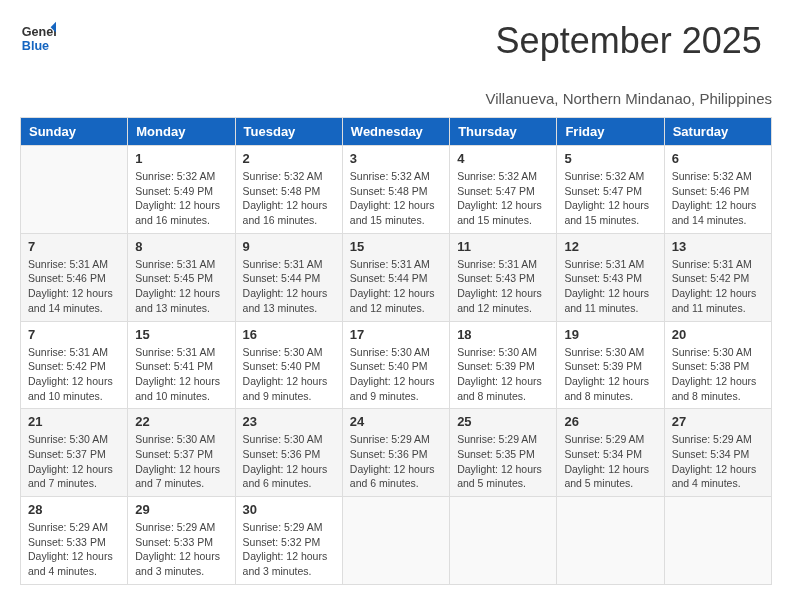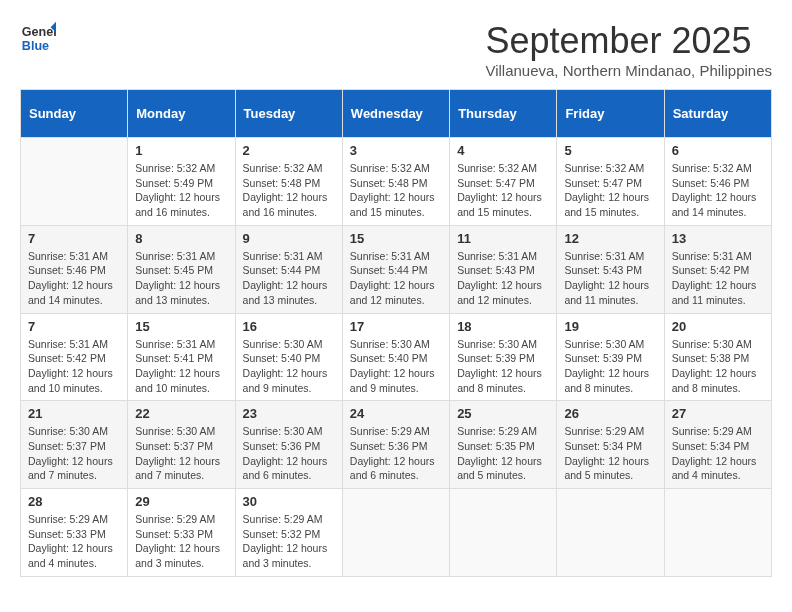--- a/index.html
+++ b/index.html
@@ -19,41 +19,42 @@
     .logo {
       display: flex;
       align-items: center;
       gap: 4px;
     }
     .logo-icon {
       width: 36px;
       height: 36px;
     }
     .title-block {
-      text-align: left;
+      text-align: center;
     }
     .month-title {
       font-size: 36px;
       font-weight: normal;
       color: #333;
     }
     .subtitle {
       font-size: 15px;
       color: #555;
+      margin-top: 28px;
     }
     table {
       width: 100%;
       border-collapse: collapse;
       font-size: 11px;
     }
     thead tr th {
       background-color: #1565c0;
       color: #fff;
       text-align: left;
-      padding: 16px 8px;
+      padding: 6px 8px;
       font-size: 13px;
       font-weight: bold;
       border: 1px solid #ddd;
     }
     tbody tr td {
       border: 1px solid #ddd;
       vertical-align: top;
       padding: 5px 7px;
       min-height: 80px;
       width: calc(100% / 7);

